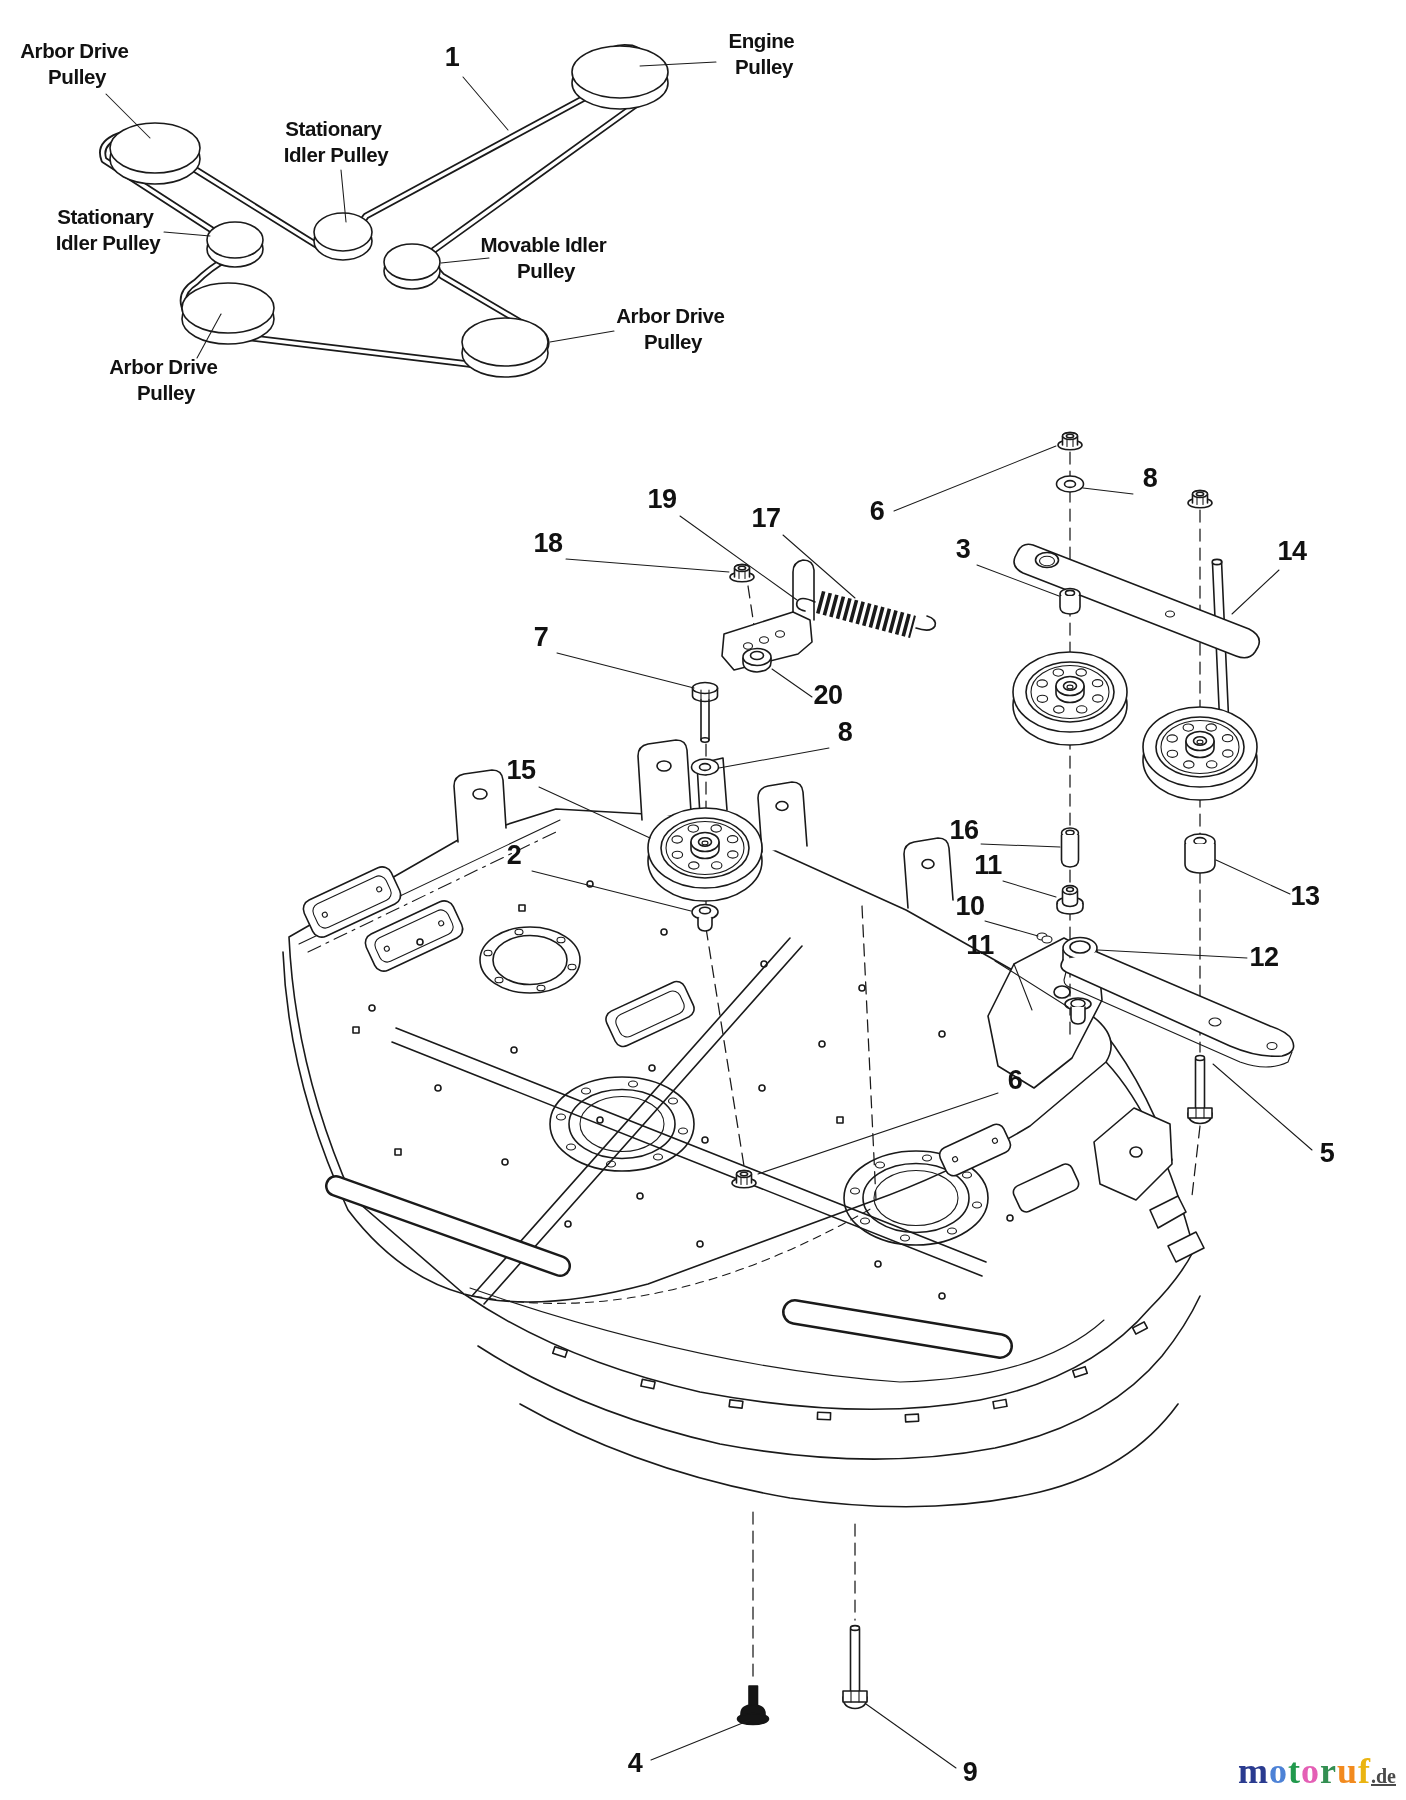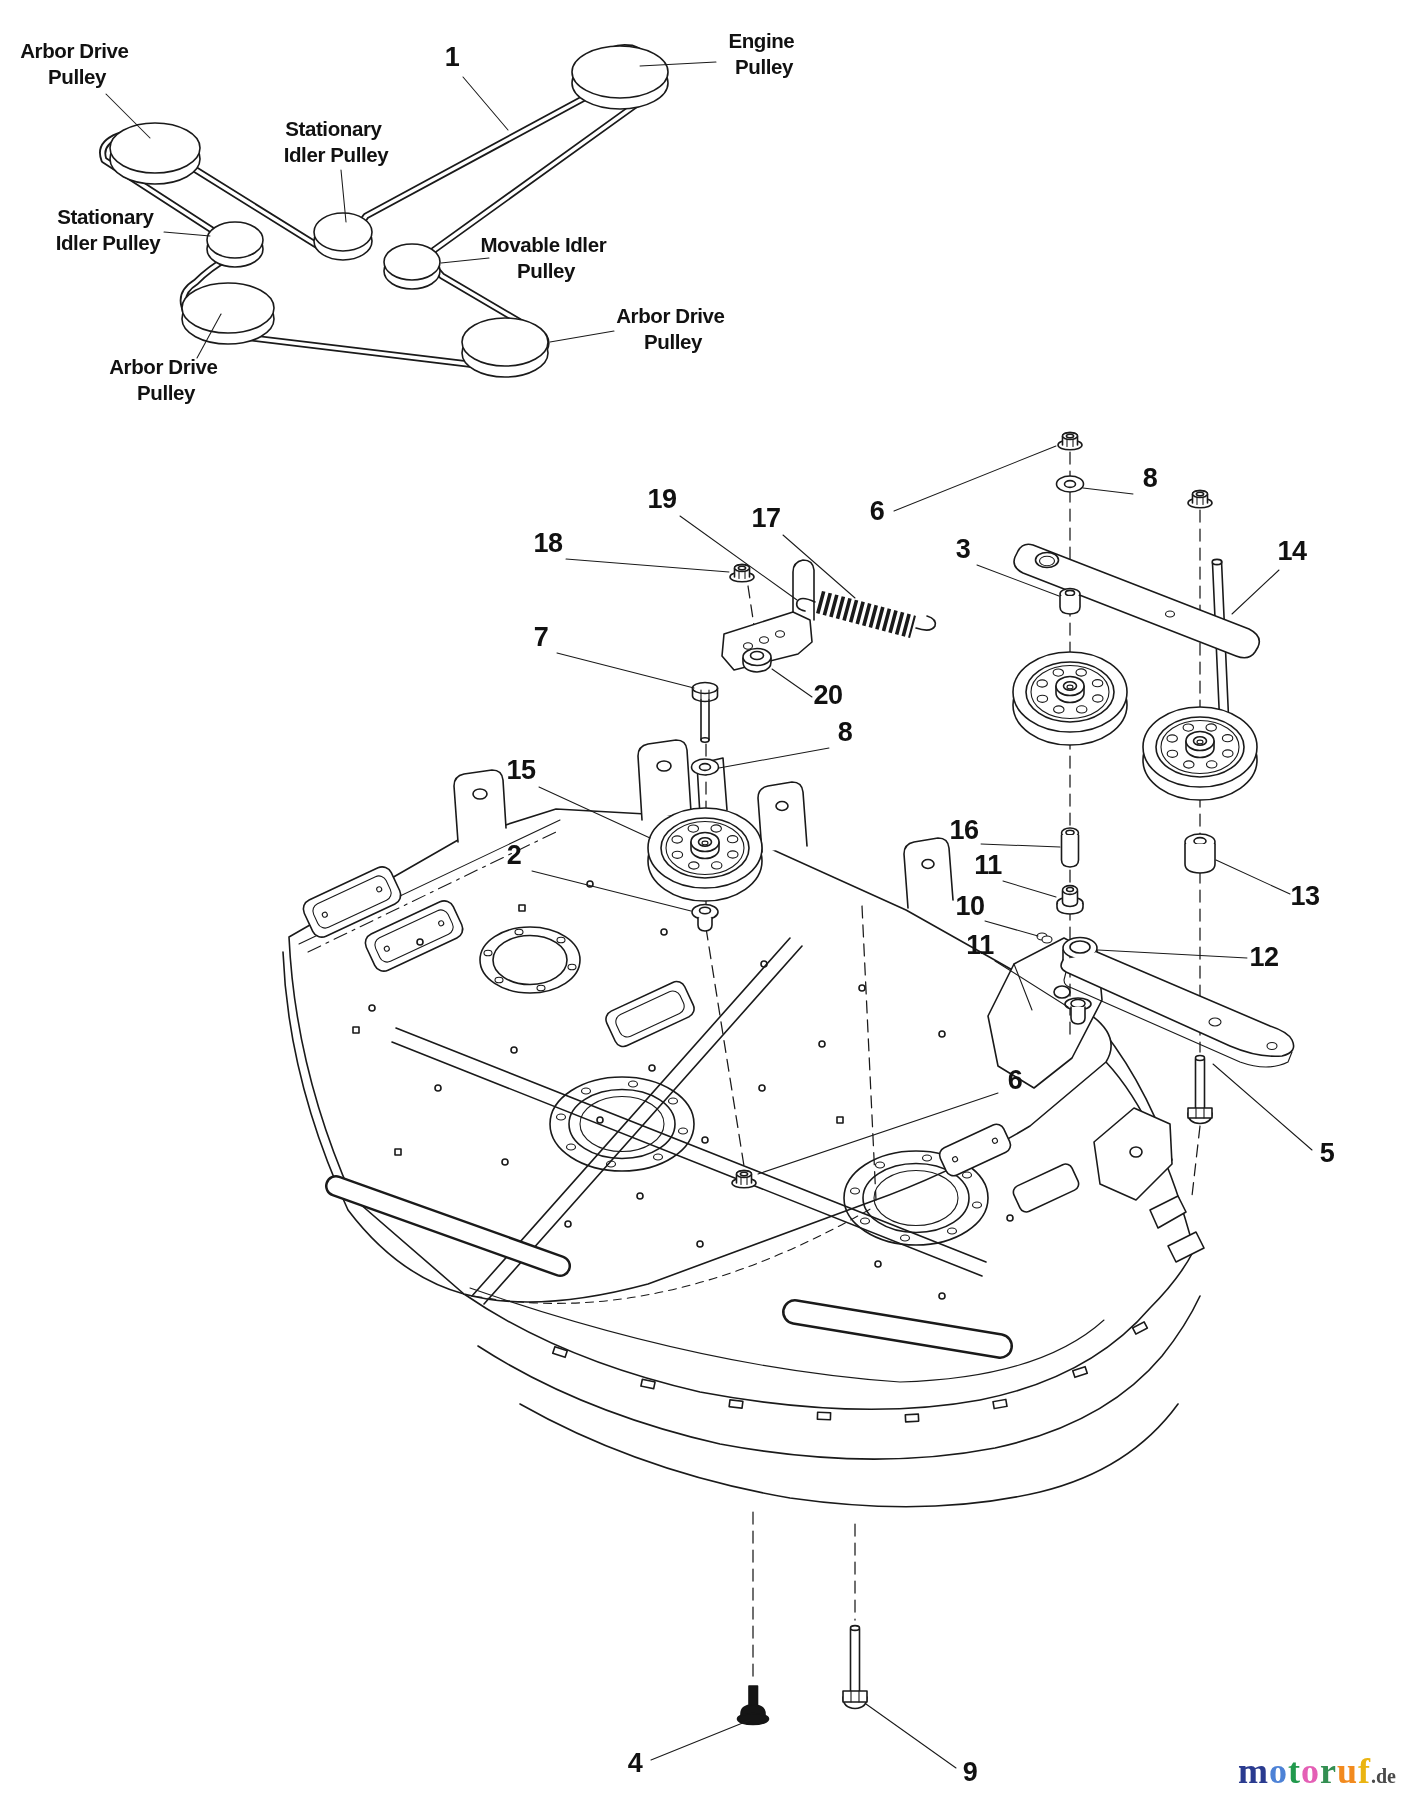--- a/index.html
+++ b/index.html
@@ -19,21 +19,21 @@
   .coil{stroke-width:23;stroke-dasharray:3.6 3.2;stroke-linecap:butt;}
   .capo{stroke-width:26;}
   .capi{stroke:#ffffff;stroke-width:21;}
   .capo2{stroke-width:22;}
   .capi2{stroke:#ffffff;stroke-width:17;}
   text{fill:#111;stroke:none;}
   .num{font:700 27px "Liberation Sans",sans-serif;letter-spacing:-0.5px;}
   .blab{font:700 20.5px "Liberation Sans",sans-serif;letter-spacing:-0.4px;}
   .logo{position:absolute;right:10px;bottom:8px;
         font:700 36px "Liberation Serif",serif;letter-spacing:1px;white-space:nowrap;}
-  .logo .suffix{font-size:20px;letter-spacing:0;}
+  .logo .suffix{font-size:20px;letter-spacing:0;text-decoration:underline;}
 </style>
 </head>
 <body>
 
 <div class="stage">
 <svg width="1406" height="1800" viewBox="0 0 1406 1800">
 
   <defs>
     <g id="def-nut">
       <ellipse class="fw" cx="0" cy="5" rx="12" ry="4.8"></ellipse>

